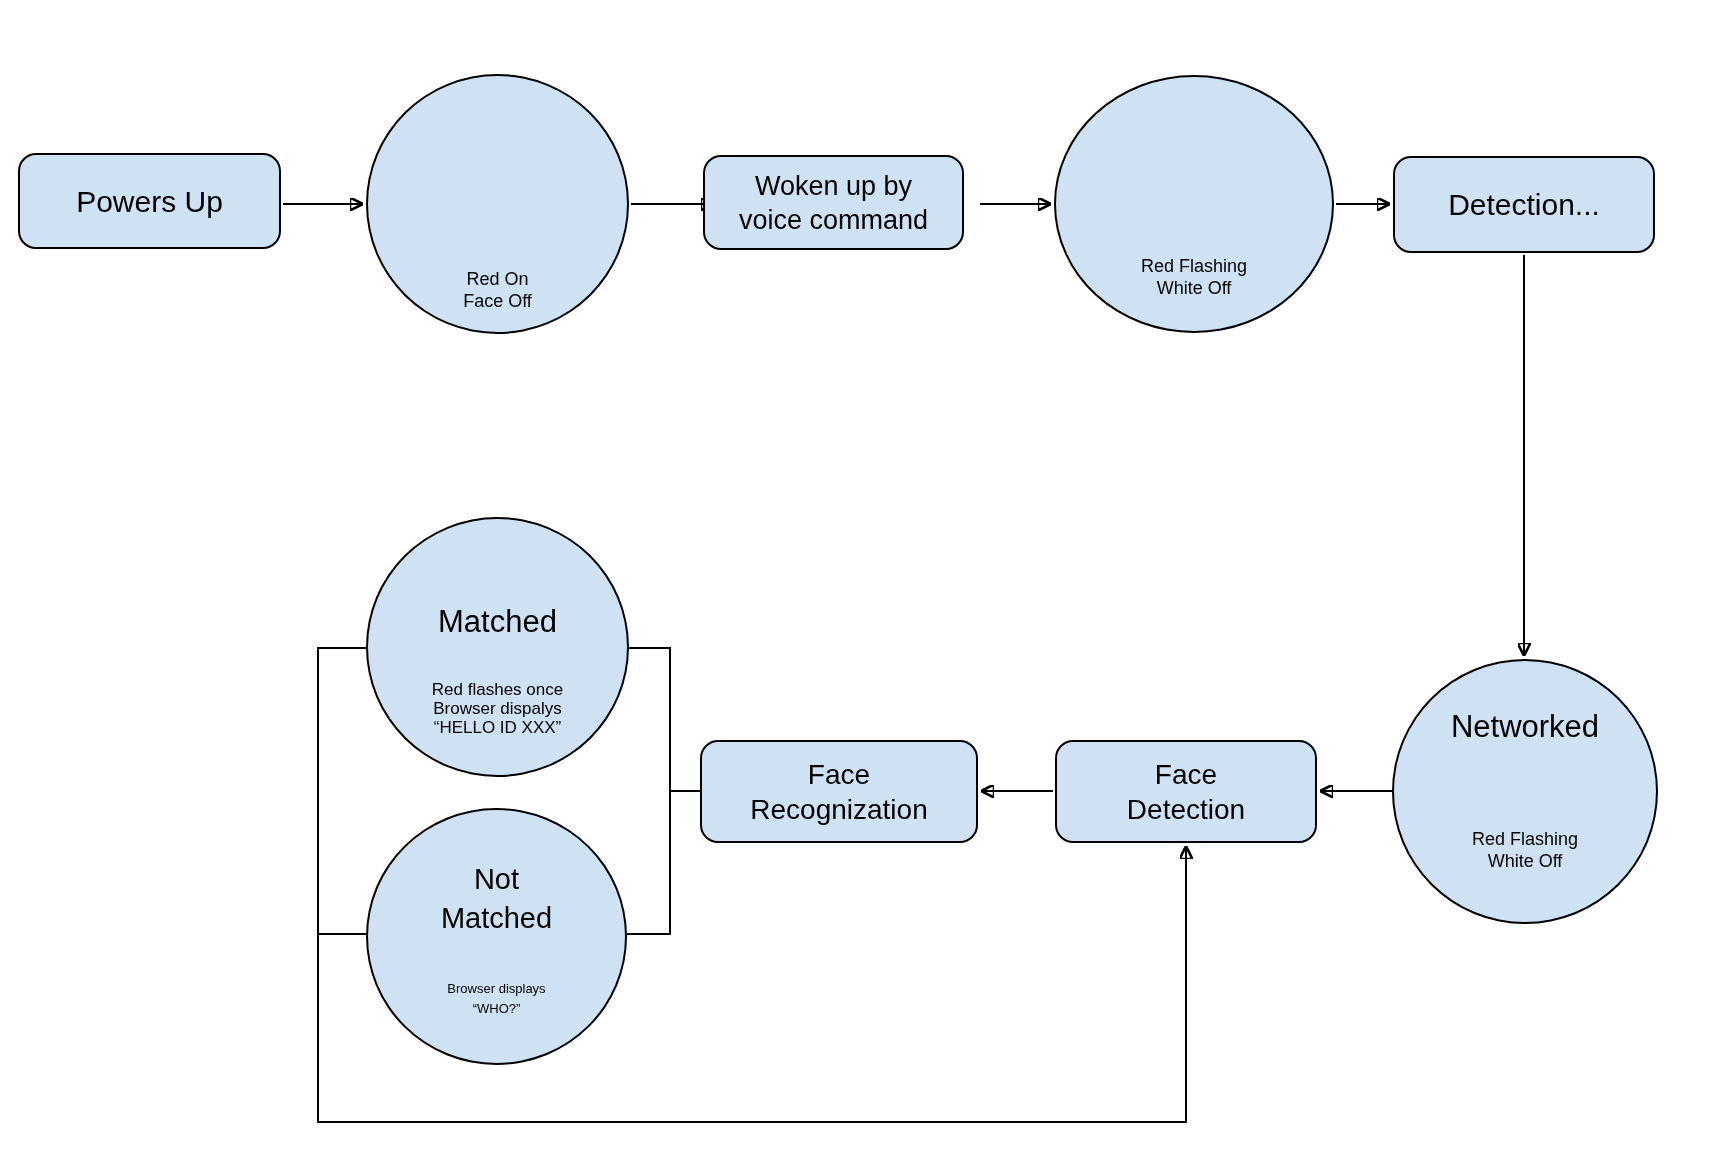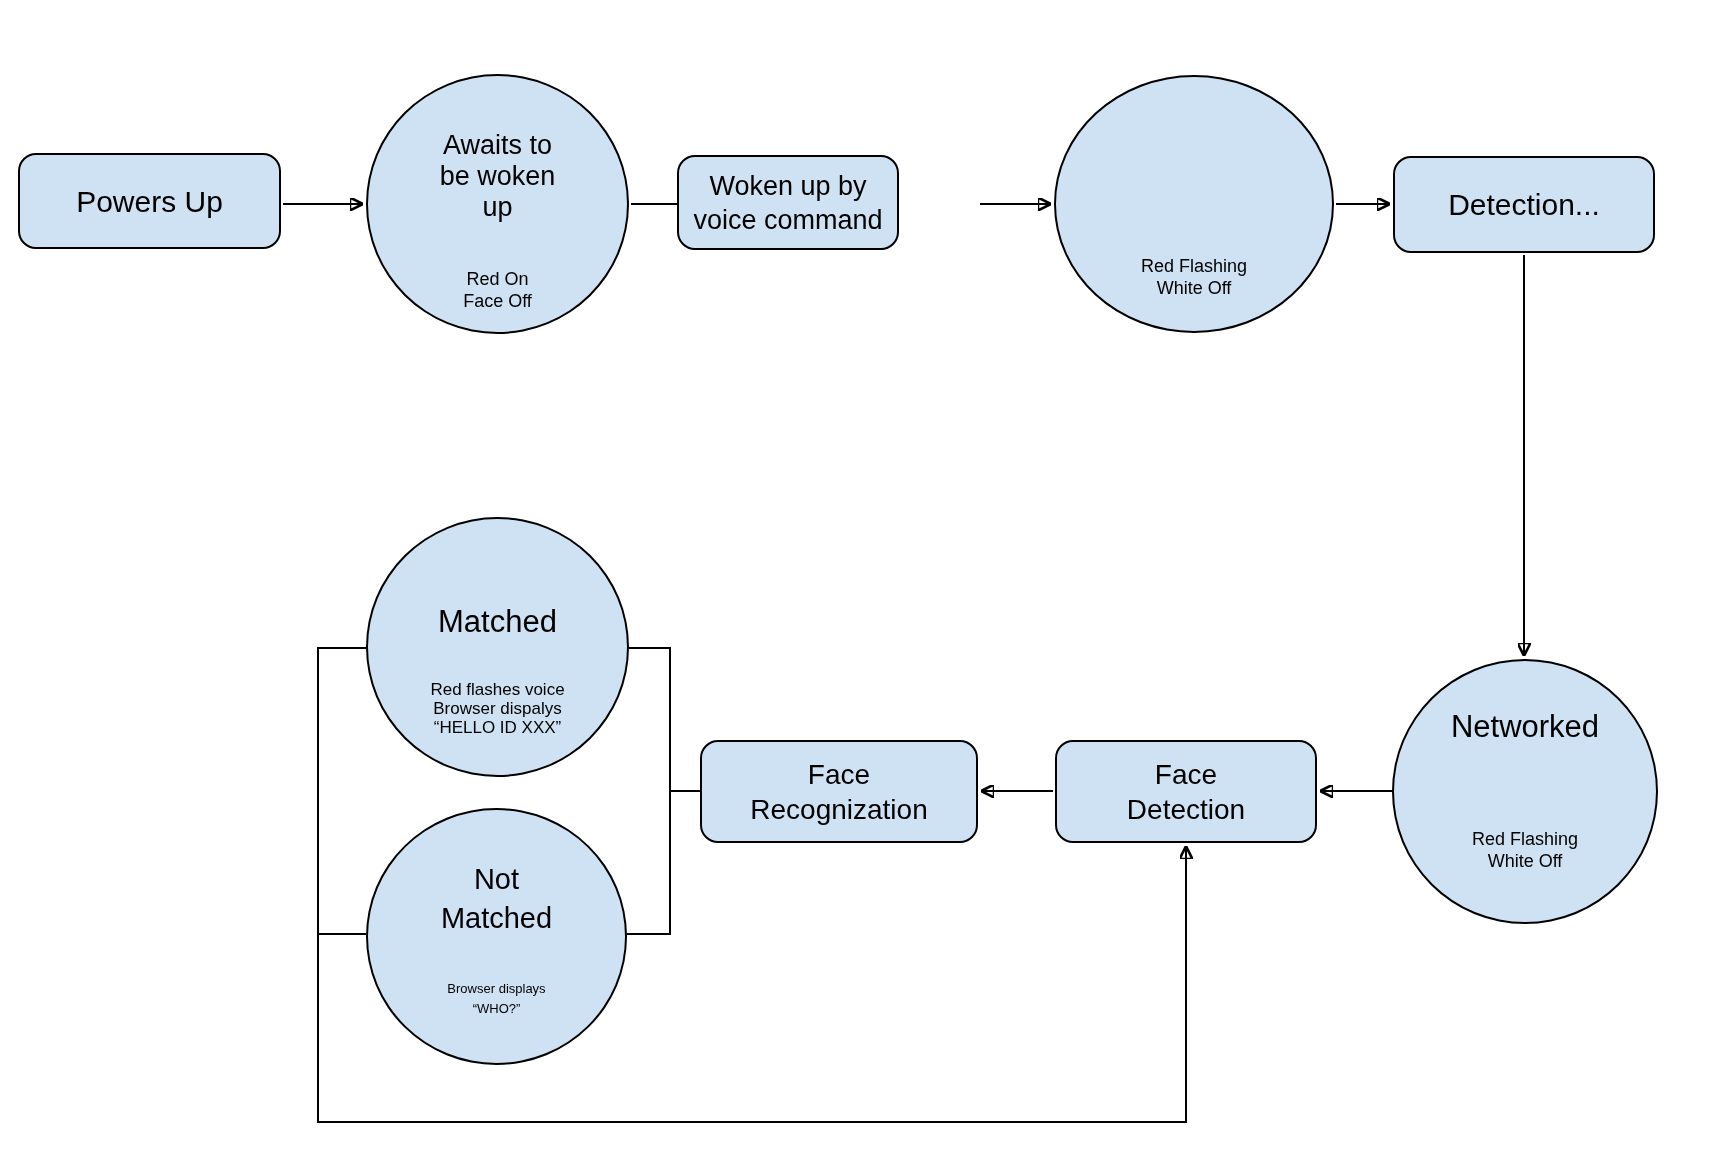--- a/index.html
+++ b/index.html
@@ -61,21 +61,21 @@
     white-space: pre-line;
     font-size: 18px;
     line-height: 22px;
   }
 
   
   #node-powers-up        { left: 18px;   top: 153px;  width: 263px; height: 96px; }
   #node-awaits-woken     { left: 366px;  top: 74px;   width: 263px; height: 260px; }
   #node-awaits-woken .c-title { top: 54px; font-size: 27px; line-height: 31px; }
   #node-awaits-woken .c-sub   { bottom: 20px; }
-  #node-woken-voice      { left: 677px;  top: 155px;  width: 222px; height: 95px; }
+  #node-woken-voice      { left: 703px;  top: 155px;  width: 261px; height: 95px; }
   #node-woken-voice .label { font-size: 27px; line-height: 34px; }
   #node-awaits-networking{ left: 1054px; top: 75px;   width: 280px; height: 258px; }
   #node-awaits-networking .c-title { top: 74px; }
   #node-awaits-networking .c-sub   { bottom: 32px; }
   #node-networking       { left: 1393px; top: 156px;  width: 262px; height: 97px; }
   #node-networked        { left: 1392px; top: 659px;  width: 266px; height: 265px; }
   #node-networked .c-title { top: 48px; font-size: 31px; line-height: 36px; }
   #node-networked .c-sub   { bottom: 50px; }
   #node-face-recognization{ left: 700px; top: 740px;  width: 278px; height: 103px; }
   #node-face-detection   { left: 1055px; top: 740px;  width: 262px; height: 103px; }
@@ -108,23 +108,20 @@
     <path d="M670,791 L702,791"></path>
     <path d="M366,648 L318,648 L318,1122 L1186,1122 L1186,848" marker-end="url(#arrow)"></path>
     <path d="M318,934 L366,934"></path>
   </svg>
 
   <div class="node box" id="node-powers-up">
     <span class="label big">Powers Up</span>
   </div>
 
   <div class="node circle" id="node-awaits-woken">
-    <div class="c-title">Awaits to
-be woken
-up</div>
     <div class="c-sub">Red On
 Face Off</div>
   </div>
 
   <div class="node box" id="node-woken-voice">
     <span class="label">Woken up by
 voice command</span>
   </div>
 
   <div class="node circle" id="node-awaits-networking">
@@ -147,21 +144,21 @@
 Recognization</span>
   </div>
 
   <div class="node box" id="node-face-detection">
     <span class="label">Face
 Detection</span>
   </div>
 
   <div class="node circle" id="node-matched">
     <div class="c-title">Matched</div>
-    <div class="c-sub">Red flashes voice
+    <div class="c-sub">Red flashes once
 Browser dispalys
 “HELLO ID XXX”</div>
   </div>
 
   <div class="node circle" id="node-not-matched">
     <div class="c-title">Not
 Matched</div>
     <div class="c-sub">Browser displays
 “WHO?”</div>
   </div>

